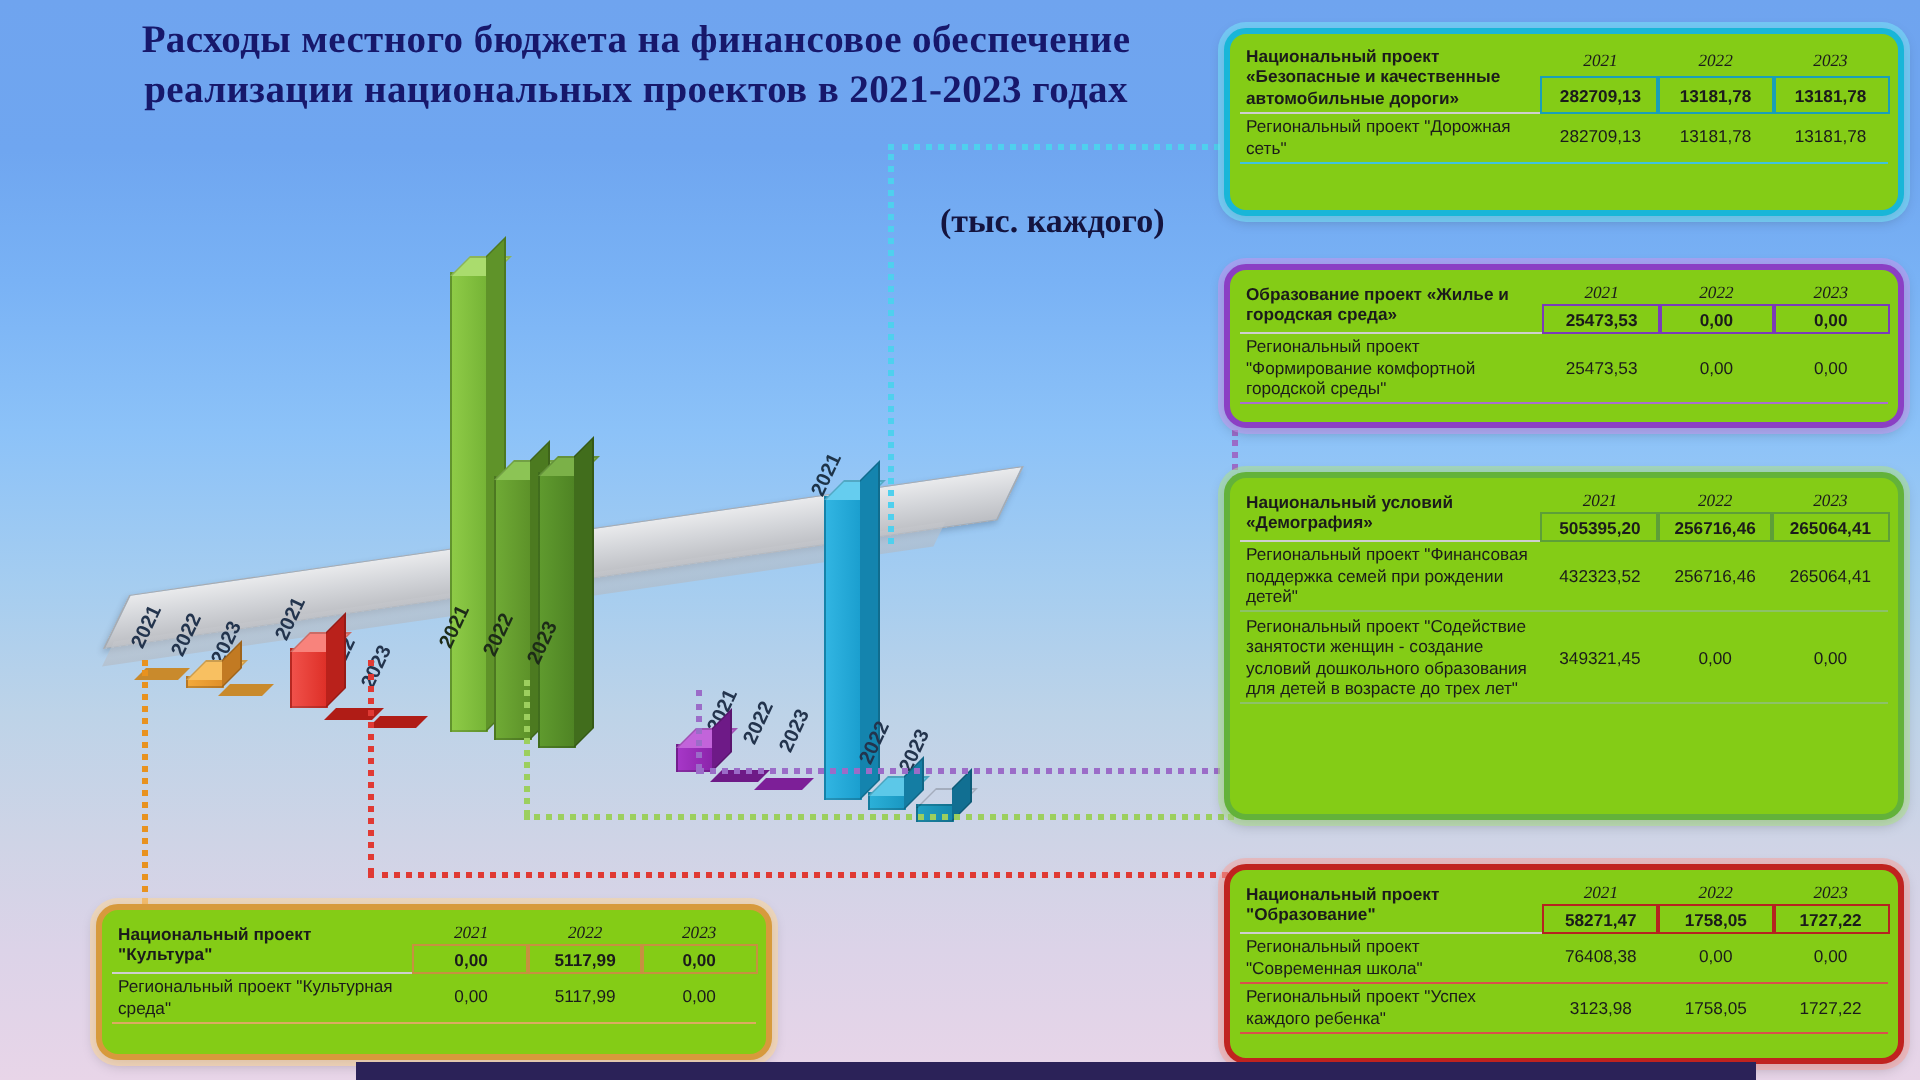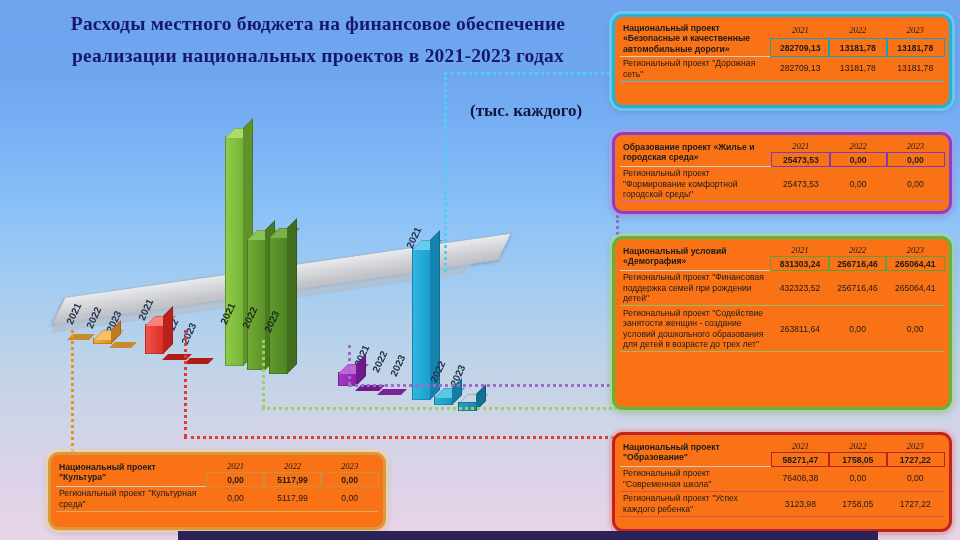--- a/index.html
+++ b/index.html
@@ -8,21 +8,21 @@
     font-family:"Liberation Sans", sans-serif;
     background:linear-gradient(to bottom,
       #6fa4ef 0%, #6fa6f0 14%, #79b2f5 26%, #8cc2f8 40%,
       #a5cdf0 54%, #bdd3e8 66%, #cfd4e6 78%, #dcd3e8 88%, #e8d5e8 100%);
   }
 
   
   .title{
     position:absolute; left:38px; top:8px; width:560px;
     font-family:"Liberation Serif", serif;
-    font-weight:bold; font-size:19.5px; line-height:32px;
+    font-weight:bold; font-size:19.5px; line-height:25px;
     color:#17186b; text-align:center; letter-spacing:.2px;
   }
   .units{
     position:absolute; left:470px; top:101px;
     font-family:"Liberation Serif", serif;
     font-weight:bold; font-size:17px; color:#14143f;
   }
 
   
   .chart{ position:absolute; left:40px; top:60px; width:500px; height:330px; }
@@ -68,21 +68,21 @@
   .ylab.onbar{ color:#1d2b18; }
 
   
   .conn{ position:absolute; }
   .conn .h,.conn .v{ position:absolute; }
   .conn .h{ height:0; border-top:3px dotted; }
   .conn .v{ width:0; border-left:3px dotted; }
 
   
   .card{
-    position:absolute; background:#f97316; border-radius:11px;
+    position:absolute; background:#84cc16; border-radius:11px;
     padding:4px 5px;
     box-sizing:border-box;
   }
   .card table{ border-collapse:collapse; width:100%; font-size:8.6px; }
   .card td{ padding:1.5px 3px; vertical-align:middle; color:#1b1b1b; }
   .nm{ width:148px; font-weight:bold; line-height:10.5px; }
   .nm2{ width:148px; line-height:10.5px; }
   .yr{ text-align:center; font-style:italic; font-size:8.6px; color:#222;
        font-family:"Liberation Serif", serif; width:52px; }
   .val{ text-align:center; }
@@ -288,33 +288,33 @@
 <div class="card c-demo">
   <table>
     <tbody>
         <tr class="hdrrow">
       <td class="nm" rowspan="2">Национальный  условий «Демография»</td>
       <td class="yr">2021</td>
       <td class="yr">2022</td>
       <td class="yr">2023</td>
     </tr>
     <tr>
-      <td class="val b box">831303,24</td>
+      <td class="val b box">505395,20</td>
       <td class="val b box">256716,46</td>
       <td class="val b box">265064,41</td>
     </tr>
     <tr>
       <td class="nm2 uline">Региональный проект "Финансовая поддержка семей при  рождении детей"</td>
       <td class="val uline">432323,52</td>
       <td class="val uline">256716,46</td>
       <td class="val uline">265064,41</td>
     </tr>
     <tr>
       <td class="nm2 uline">Региональный проект "Содействие занятости женщин - создание условий дошкольного образования для детей в возрасте до трех лет"</td>
-      <td class="val uline">263811,64</td>
+      <td class="val uline">349321,45</td>
       <td class="val uline">0,00</td>
       <td class="val uline">0,00</td>
     </tr>
   </tbody>
     </table>
 </div>
 
 <div class="card c-edu">
   <table>
     <tbody>

